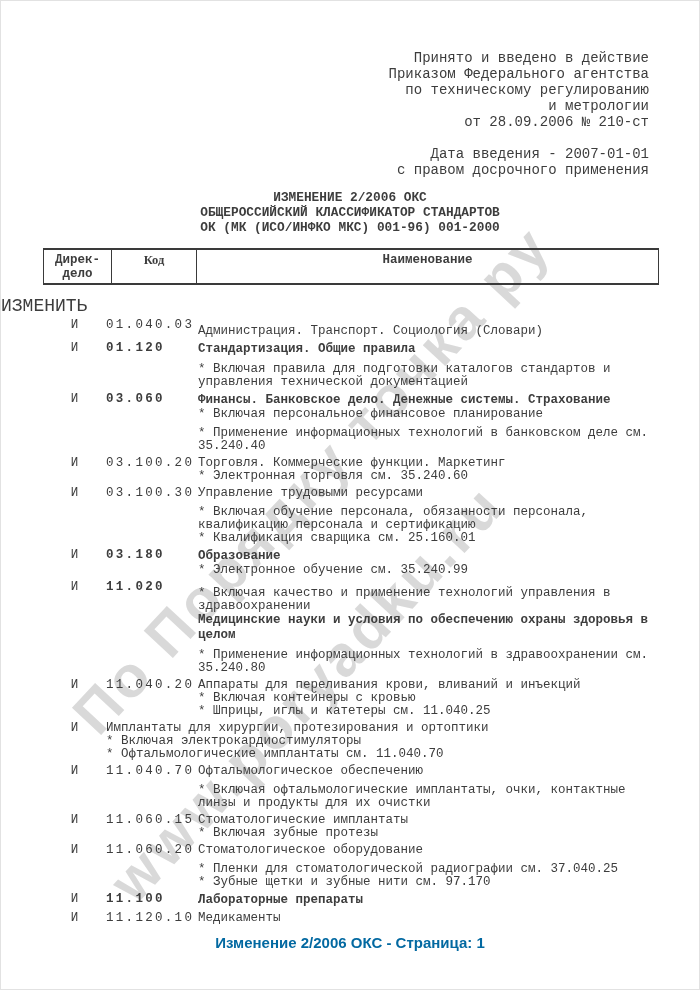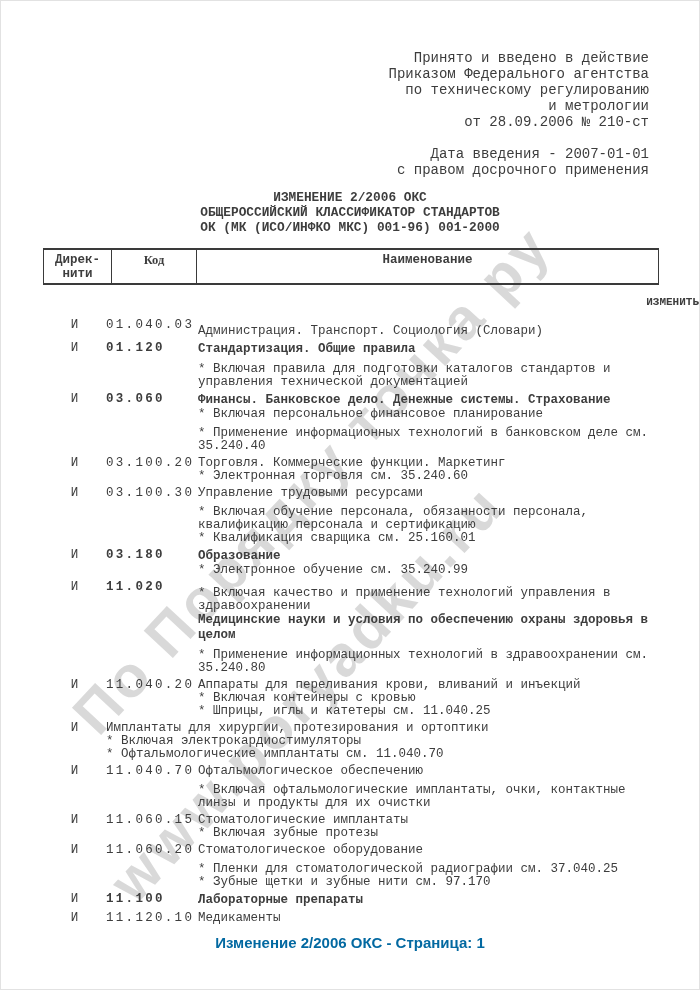--- a/index.html
+++ b/index.html
@@ -24,21 +24,21 @@
   .thead{
     top:247px;left:42px;width:616px;box-sizing:border-box;
     border-top:2px solid #3a3a3a;border-bottom:2px solid #3a3a3a;
     border-left:1px solid #3a3a3a;border-right:1px solid #3a3a3a;
     display:grid;grid-template-columns:68px 85px 1fr;height:37px;
     font-weight:bold;font-size:12.5px;
   }
   .th{display:flex;justify-content:center;align-items:flex-start;padding-top:3px;line-height:14px;}
   .th.c1{border-right:1px solid #3a3a3a;white-space:pre-line;text-align:center;}
   .th.c2{border-right:1px solid #3a3a3a;font-family:Liberation Serif, serif;}
-  .section{top:295px;left:0;width:100%;text-align:right;font-weight:bold;font-size:11px;}
+  .section{top:295px;left:0;width:100%;text-align:left;font-weight:normal;font-size:18px;}
   #rows{top:318px;left:42px;width:622px;font-size:12.5px;line-height:13px;}
   .row{display:grid;grid-template-columns:63px 92px 1fr;margin-top:4px;}
   .row:first-child{margin-top:0;}
   .dir{text-align:center;}
   .code{letter-spacing:2.3px;white-space:nowrap;}
   .b{font-weight:bold;}
   .para{white-space:pre;}
   .para.b{line-height:15px;}
   .para.gap{margin-top:6px;}
   .footer{
@@ -69,21 +69,21 @@
   </div>
 
   <div class="layer title-block">
       <div>ИЗМЕНЕНИЕ 2/2006 ОКС</div>
       <div>ОБЩЕРОССИЙСКИЙ КЛАССИФИКАТОР СТАНДАРТОВ</div>
       <div>ОК (МК (ИСО/ИНФКО МКС) 001-96) 001-2000</div>
     </div>
 
   <div class="layer thead">
     <div class="th c1">Дирек-
-нити</div>
+дело</div>
     <div class="th c2">Код</div>
     <div class="th c3">Наименование</div>
   </div>
 
   <div class="layer section">ИЗМЕНИТЬ</div>
 
   <div class="layer" id="rows">
       <div class="row">
         <div class="dir">И</div>
         <div class="code">01.040.03</div>

